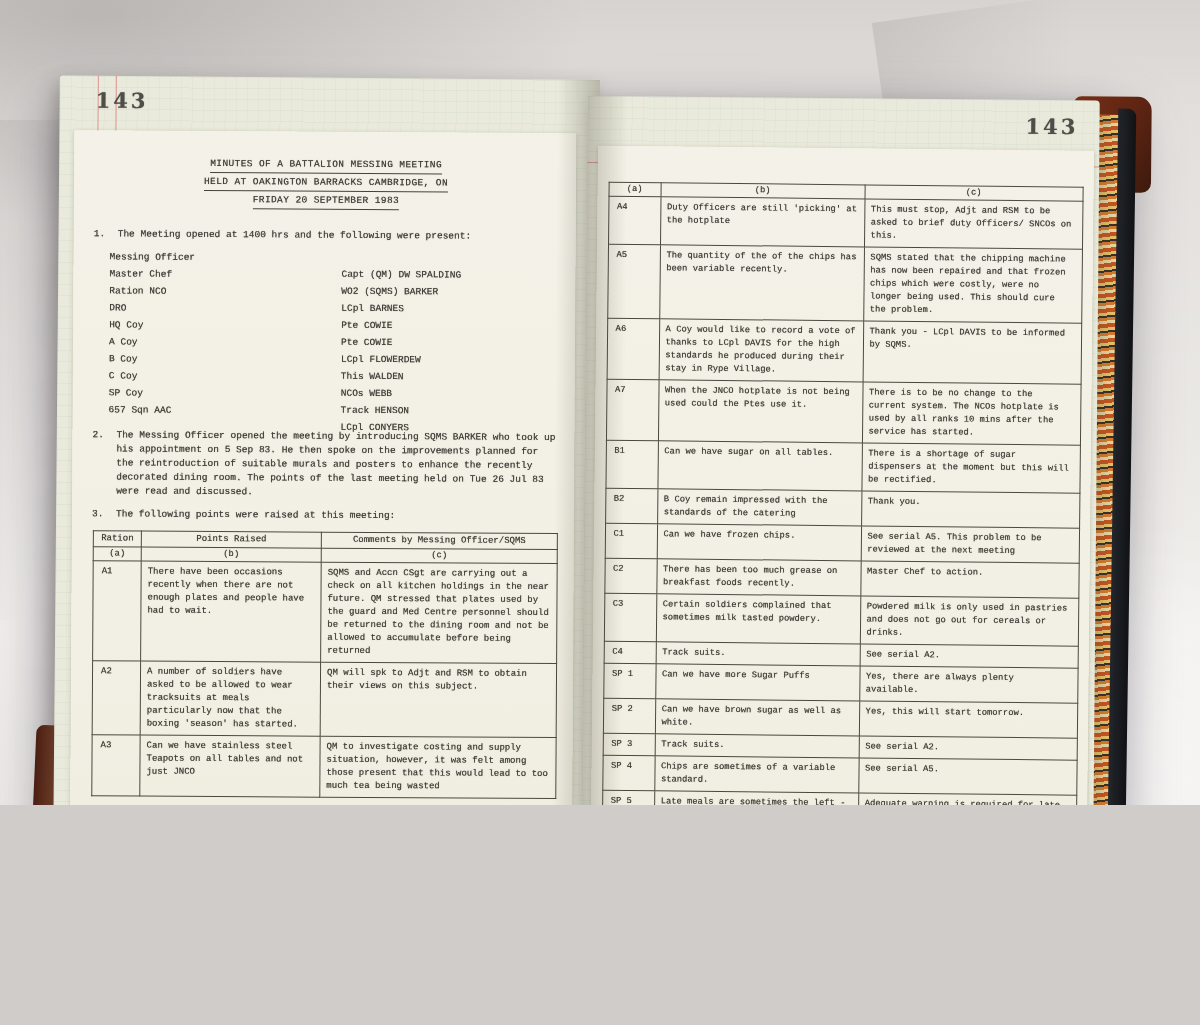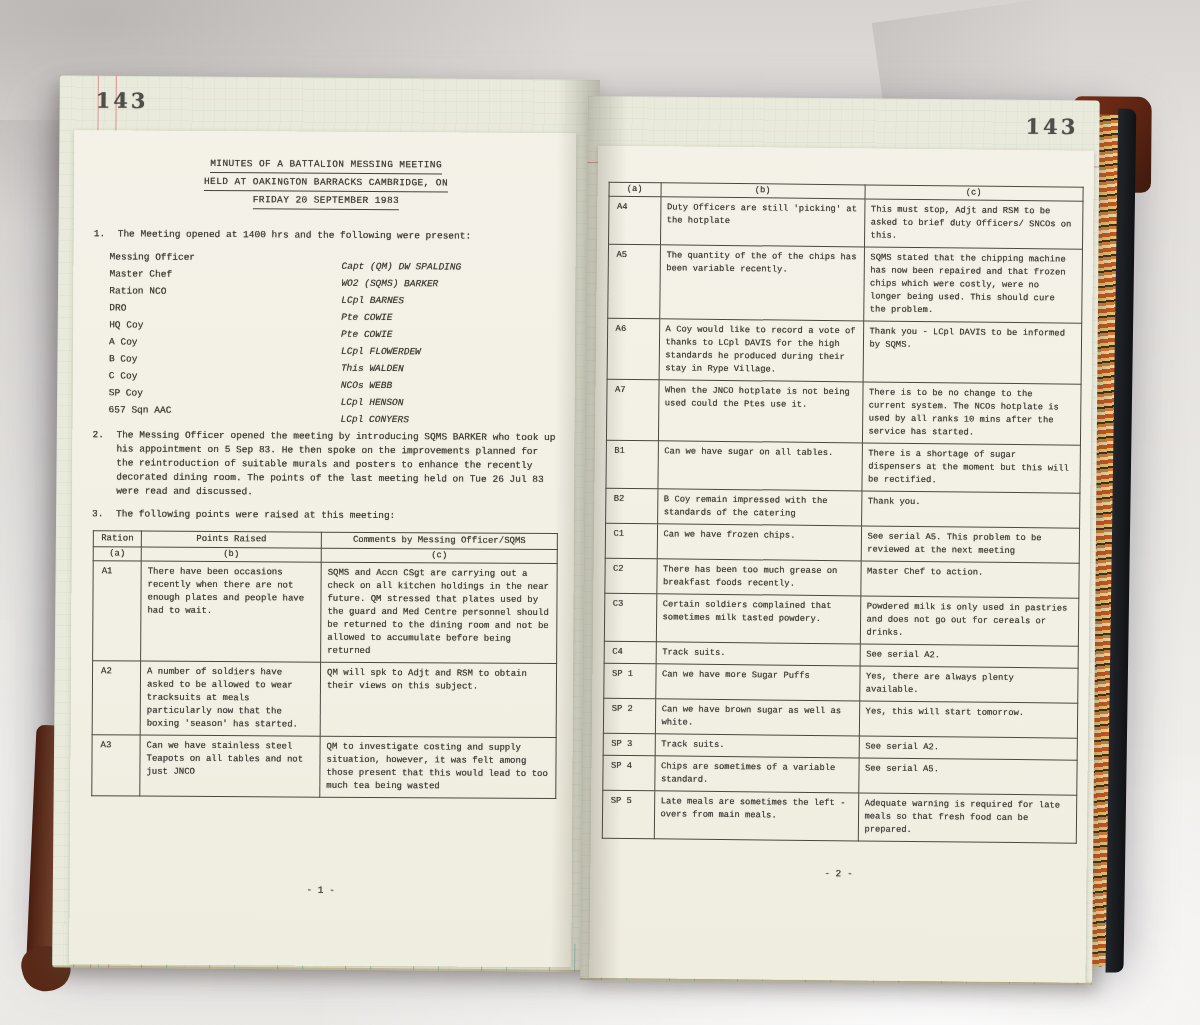--- a/index.html
+++ b/index.html
@@ -1,17 +1,17 @@
 <!DOCTYPE html>
 <html><head>
 <meta charset="utf-8">
 <style>
   html,body{margin:0;padding:0;background:#cfccc9;}
   .scene{
-    position:relative;width:1200px;height:1025px;overflow:hidden;
+    position:relative;width:1200px;height:805px;overflow:hidden;
     background:
       radial-gradient(900px 420px at 78% 99%, rgba(255,255,255,.85), rgba(255,255,255,0) 70%),
       radial-gradient(700px 300px at 8% 2%, rgba(95,92,90,.25), rgba(95,92,90,0) 70%),
       linear-gradient(180deg,#d6d3d0 0%,#e2dfdc 14%,#eae8e5 52%,#f1efec 78%,#ebe9e6 100%);
     font-family:"Liberation Mono","DejaVu Sans Mono",monospace;
   }
   .fold{position:absolute;background:linear-gradient(100deg,rgba(120,115,112,.18),rgba(255,255,255,0) 60%);}
   .fold.f1{left:880px;top:0;width:320px;height:140px;transform:rotate(-8deg);}
   .fold.f2{left:-40px;top:120px;width:160px;height:500px;}
 
@@ -56,21 +56,21 @@
   .typed{text-shadow:0 0 .7px rgba(62,60,52,.75);}
 
   .sl-inner{padding:26px 18px 0 20px;}
   .title-block{text-align:center;margin-bottom:17px;}
   .title-line{display:inline-block;border-bottom:1px solid #45433c;padding-bottom:1px;margin-bottom:2px;letter-spacing:.4px;}
   .para{display:flex;margin-bottom:9px;}
   .para .pnum{flex:0 0 24px;}
   .para .ptext{flex:1;max-width:446px;}
   .attendees{margin:2px 0 8px 16px;}
   .att-row{position:relative;height:17px;}
-  .att-name{position:absolute;left:232px;top:8px;white-space:nowrap;font-style:italic;}
+  .att-name{position:absolute;left:232px;top:16px;white-space:nowrap;}
   .para2 .ptext{line-height:14px;}
   .para3{margin-bottom:9px;}
 
   table.minutes{border-collapse:collapse;table-layout:fixed;}
   table.minutes td,table.minutes th{border:1px solid #4b4840;vertical-align:top;font-weight:normal;text-align:left;}
   .tbl-left{width:464px;font-size:9px;line-height:13px;margin-left:1px;}
   .tbl-left col.c-serial{width:48px;}
   .tbl-left col.c-points{width:180px;}
   .tbl-left col.c-comments{width:236px;}
   .tbl-right{width:474px;font-size:8.8px;line-height:13px;margin:36px auto 0 auto;}
@@ -122,21 +122,21 @@
 
           <div class="attendees">
             <div class="att-row"><span>Messing Officer</span><span class="att-name">Capt (QM) DW SPALDING</span></div>
             <div class="att-row"><span>Master Chef</span><span class="att-name">WO2 (SQMS) BARKER</span></div>
             <div class="att-row"><span>Ration NCO</span><span class="att-name">LCpl BARNES</span></div>
             <div class="att-row"><span>DRO</span><span class="att-name">Pte  COWIE</span></div>
             <div class="att-row"><span>HQ Coy</span><span class="att-name">Pte  COWIE</span></div>
             <div class="att-row"><span>A Coy</span><span class="att-name">LCpl FLOWERDEW</span></div>
             <div class="att-row"><span>B Coy</span><span class="att-name">This WALDEN</span></div>
             <div class="att-row"><span>C Coy</span><span class="att-name">NCOs WEBB</span></div>
-            <div class="att-row"><span>SP Coy</span><span class="att-name">LCpl HENSON</span></div>
+            <div class="att-row"><span>SP Coy</span><span class="att-name">Track HENSON</span></div>
             <div class="att-row"><span>657 Sqn AAC</span><span class="att-name">LCpl CONYERS</span></div>
           </div>
 
           <div class="para para2">
             <span class="pnum">2.</span>
             <span class="ptext">The Messing Officer opened the meeting by introducing SQMS BARKER who took up his appointment on 5 Sep 83.  He then spoke on the improvements planned for the reintroduction of suitable murals and posters to enhance the recently decorated dining room.  The points of the last meeting held on Tue 26 Jul 83 were read and discussed.</span>
           </div>
 
           <div class="para para3">
             <span class="pnum">3.</span>

